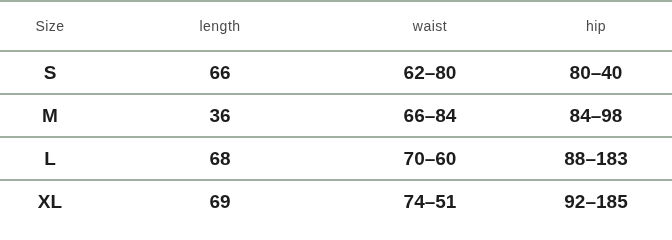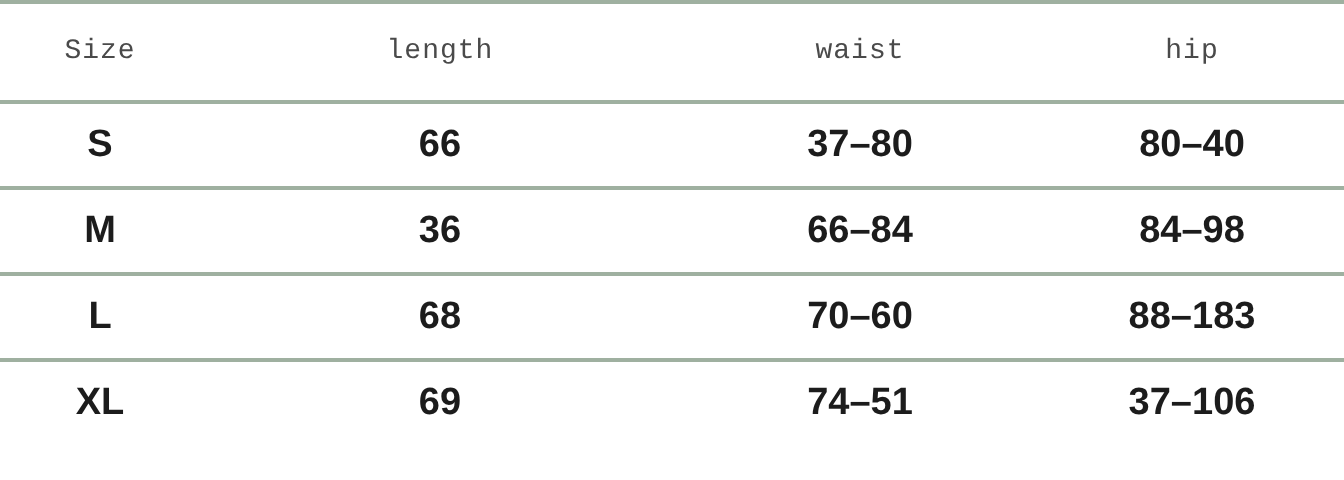--- a/index.html
+++ b/index.html
@@ -35,21 +35,21 @@
   table.size-table col.c-waist  { width: 180px; }
   table.size-table col.c-hip    { width: 152px; }
 
   
   thead tr.header-row {
     height: 44px;
   }
   thead th {
     border-top: 2px solid #9fb0a0;
     border-bottom: 2px solid #9fb0a0;
-    font-family: Liberation Mono, monospace;
+    font-family: Liberation Sans, sans-serif;
     font-weight: 400;
     font-size: 14px;
     letter-spacing: 0.5px;
     color: #4a4a4a;
     text-align: center;
     vertical-align: middle;
     padding: 2px;
     height: 44px;
     background: #ffffff;
   }
@@ -100,36 +100,36 @@
         <th>Size</th>
         <th>length</th>
         <th>waist</th>
         <th>hip</th>
       </tr>
     </thead>
     <tbody>
       <tr class="data-row">
         <td class="cell-size">S</td>
         <td class="cell-measure">66</td>
-        <td class="cell-measure">37–80</td>
+        <td class="cell-measure">62–80</td>
         <td class="cell-measure">80–40</td>
       </tr>
       <tr class="data-row">
         <td class="cell-size">M</td>
         <td class="cell-measure">36</td>
         <td class="cell-measure">66–84</td>
         <td class="cell-measure">84–98</td>
       </tr>
       <tr class="data-row">
         <td class="cell-size">L</td>
         <td class="cell-measure">68</td>
         <td class="cell-measure">70–60</td>
         <td class="cell-measure">88–183</td>
       </tr>
       <tr class="data-row">
         <td class="cell-size">XL</td>
         <td class="cell-measure">69</td>
         <td class="cell-measure">74–51</td>
-        <td class="cell-measure">37–106</td>
+        <td class="cell-measure">92–185</td>
       </tr>
     </tbody>
   </table>
 </div>
 
 </body></html>

